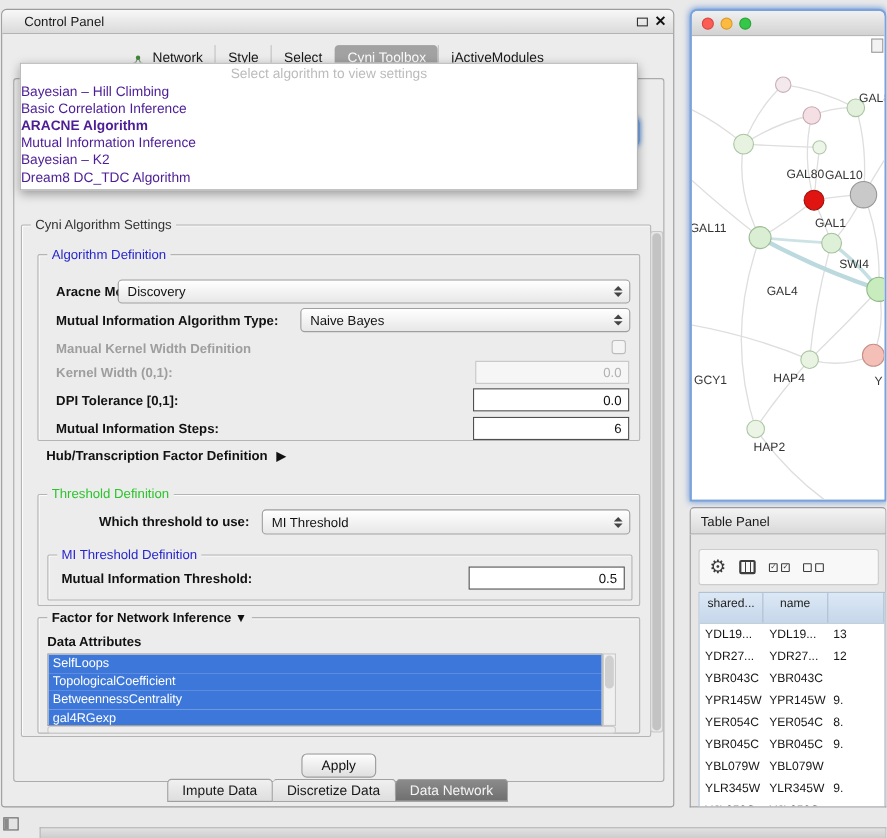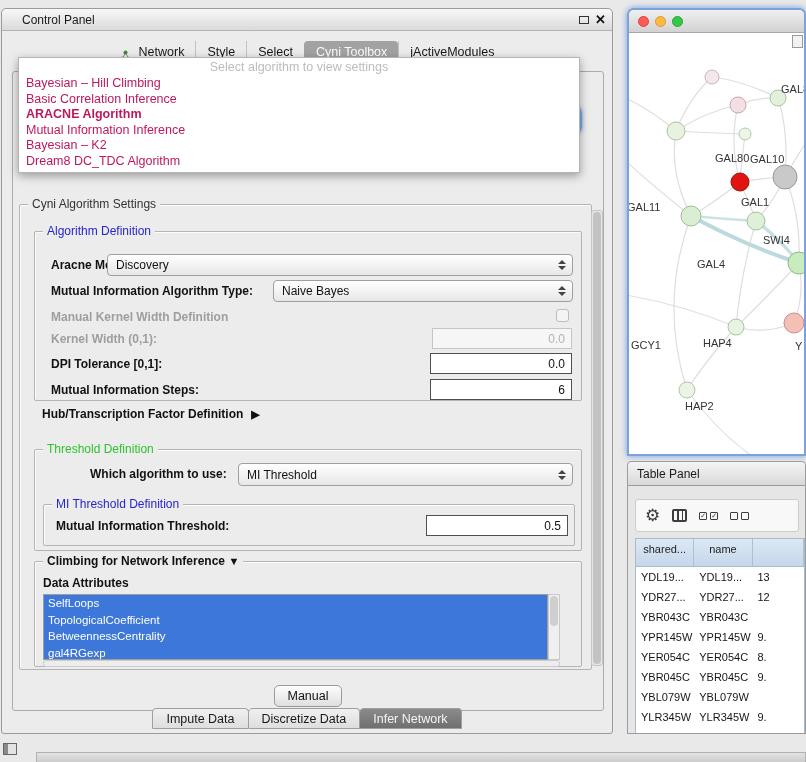--- a/index.html
+++ b/index.html
@@ -106,21 +106,21 @@
     border-radius:4px 4px 0 0; white-space:nowrap;
   }
   .btab:first-child { border-left-width:1px; }
   .btab.active { background:linear-gradient(#8b8b8b,#6f6f6f); color:#f4f4f4; }
   
   #algo-popup {
     position:absolute; left:18px; top:57px; width:562px; height:116px; z-index:50;
     background:#fff; border:1px solid #b5b5b5; box-shadow:0 3px 9px rgba(0,0,0,.35);
   }
   #algo-placeholder { height:18px; line-height:18px; text-align:center; color:#bcbcbc; font-size:12.5px; }
-  .algo-item { height:15.5px; line-height:15.5px; padding-left:7px; font-size:12.5px; color:#be185d; white-space:nowrap; }
+  .algo-item { height:15.5px; line-height:15.5px; padding-left:0; font-size:12.5px; color:#4c1d95; white-space:nowrap; }
   .algo-item.selected { font-weight:bold; }
   
   #net-window {
     position:absolute; left:627px; top:8px; width:179px; height:448px;
     background:#fff; border:2px solid #79a3da; border-radius:7px 7px 0 0;
     box-shadow:0 0 6px rgba(90,140,215,.85); overflow:hidden;
   }
   #net-titlebar { height:23px; background:linear-gradient(#f0f0f0,#d2d2d2); border-bottom:1px solid #a8a8a8; position:relative; }
   .light { position:absolute; top:6px; width:11px; height:11px; border-radius:50%; }
   #light-red { left:9px; background:#fb5d55; border:1px solid #d9453e; }
@@ -235,65 +235,65 @@
           <div class="field" style="left:395px;top:147px;width:142px;">6</div>
         </div>
 
         <div id="hub-row">
           <span>Hub/Transcription Factor Definition</span>
           <span class="tri-icon">▶</span>
         </div>
 
         <div id="threshold-group" class="grp">
           <span class="grp-title green">Threshold Definition</span>
-          <span class="lbl" style="left:55px;top:13px;">Which algorithm to use:</span>
+          <span class="lbl" style="left:55px;top:13px;">Which threshold to use:</span>
           <div class="combo" style="left:203px;top:13px;width:335px;height:23px;">
             <span>MI Threshold</span>
             <span class="arrows">
                 <span class="up"></span>
                 <span class="dn"></span>
               </span>
           </div>
           <div id="mi-group" class="grp">
             <span class="grp-title blue">MI Threshold Definition</span>
             <span class="lbl" style="left:12px;top:10px;">Mutual Information Threshold:</span>
             <div class="field" style="left:382px;top:10px;width:142px;">0.5</div>
           </div>
         </div>
 
         <div id="sources-group" class="grp">
           <span class="grp-title bold">
-            <span>Climbing for Network Inference</span>
+            <span>Factor for Network Inference</span>
             <span class="tri-icon">▼</span>
           </span>
           <span class="lbl" style="left:8px;top:10px;">Data Attributes</span>
           <div id="attr-list">
               <div class="src-row">SelfLoops</div>
               <div class="src-row">TopologicalCoefficient</div>
               <div class="src-row">BetweennessCentrality</div>
               <div class="src-row">gal4RGexp</div>
             </div>
           <div id="attr-vscroll">
               <div id="attr-vthumb"></div>
             </div>
           <div id="attr-hscroll"></div>
         </div>
       </div>
 
       <div id="settings-scrollbar">
         <div id="settings-scroll-thumb"></div>
       </div>
 
-      <div id="apply-btn">Manual</div>
+      <div id="apply-btn">Apply</div>
     </div>
 
     <div id="cp-bottom-tabs">
         <div class="btab">Impute Data</div>
         <div class="btab">Discretize Data</div>
-        <div class="btab active">Infer Network</div>
+        <div class="btab active">Data Network</div>
       </div>
   </div>
 
   <div id="algo-popup">
     <div id="algo-placeholder">Select algorithm to view settings</div>
   <div class="algo-item">Bayesian – Hill Climbing</div>
       <div class="algo-item">Basic Correlation Inference</div>
       <div class="algo-item selected">ARACNE Algorithm</div>
       <div class="algo-item">Mutual Information Inference</div>
       <div class="algo-item">Bayesian – K2</div>

